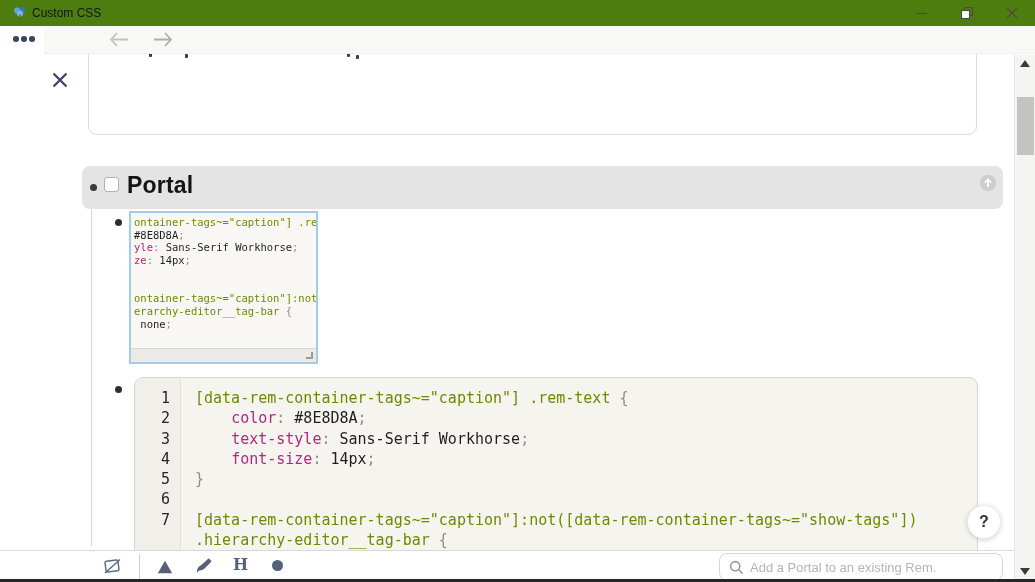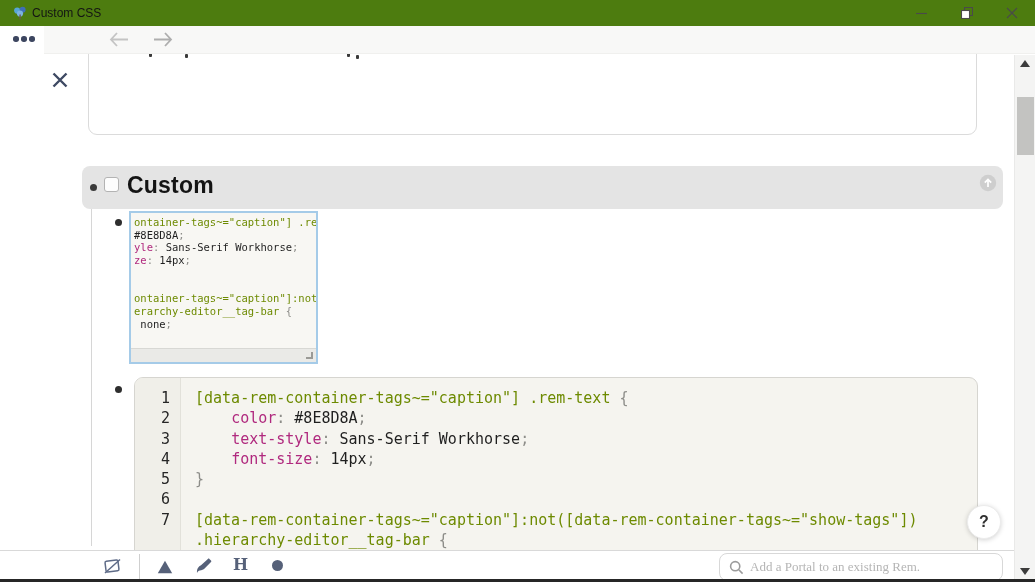--- a/index.html
+++ b/index.html
@@ -70,21 +70,21 @@
 
   
   .footer { position:absolute; left:0; top:550px; width:1035px; height:32px; background:#fff; border-top:1px solid #d9d9d9; z-index:10; }
   .f-icon { position:absolute; cursor:pointer; }
   .f-div { position:absolute; left:139px; top:3px; width:1px; height:25px; background:#cfcfcf; }
   .f-h { position:absolute; left:233px; top:4px; font-family:"DejaVu Serif",serif; font-weight:bold; font-size:16px; color:#566179; cursor:pointer; }
   .f-dot { position:absolute; left:272px; top:9px; width:11px; height:11px; border-radius:50%; background:#566179; cursor:pointer; }
   .portal-search { position:absolute; left:719px; top:2px; width:284px; height:28px; background:#fff;
                    border:1px solid #d8d8d8; border-radius:8px; }
   .portal-search input { position:absolute; left:30px; top:1px; width:248px; height:24px; border:none; outline:none;
-                   font-family:Liberation Serif, serif; font-size:13px; color:#0f766e; background:transparent; }
+                   font-family:Liberation Sans, sans-serif; font-size:13px; color:#0f766e; background:transparent; }
   .portal-search input::placeholder { color:#b5b5b5; }
   .search-glyph { position:absolute; left:9px; top:6px; }
 
   
   .scrollbar { position:absolute; left:1014px; top:55px; width:21px; height:527px; background:#f4f4f3; border-left:1px solid #e9e9e8; z-index:20; }
   .sb-up { position:absolute; left:5px; top:5px; width:0; height:0; border-left:5px solid transparent; border-right:5px solid transparent; border-bottom:7px solid #3c3c3c; cursor:pointer; }
   .sb-down { position:absolute; left:5px; bottom:7px; width:0; height:0; border-left:5px solid transparent; border-right:5px solid transparent; border-top:7px solid #3c3c3c; cursor:pointer; }
   .sb-thumb { position:absolute; left:2px; top:42px; width:17px; height:58px; background:#c3c3c1; cursor:grab; }
 
   .bottom-edge { position:absolute; left:0; bottom:0; width:1035px; height:3px; background:#262626; z-index:50; }
@@ -147,21 +147,21 @@
     <span class="frag" style="left:96px; top:41px;"></span>
     <span class="frag" style="left:258px; top:40px;"></span>
     <span class="frag" style="left:267px; top:42px;"></span>
   </div>
   <button class="btn b1">Add Blank CSS Block</button>
   <button class="btn b2">Add CSS Template</button>
 
   <div class="caption-bar">
     <span class="cap-bullet"></span>
     <span class="cap-check"></span>
-    <span class="cap-title">Custom</span>
+    <span class="cap-title">Portal</span>
     <svg class="cap-open" viewBox="0 0 18 18">
       <circle cx="9" cy="9" r="8.2" fill="#cecece"></circle>
       <path d="M9 13 V6 M5.8 8.6 L9 5.4 L12.2 8.6" stroke="#ffffff" stroke-width="1.7" fill="none"></path>
     </svg>
   </div>
 
   <div class="hline"></div>
 
   <span class="bullet" style="left:115px; top:219px;"></span>
   <div class="mini-editor">

